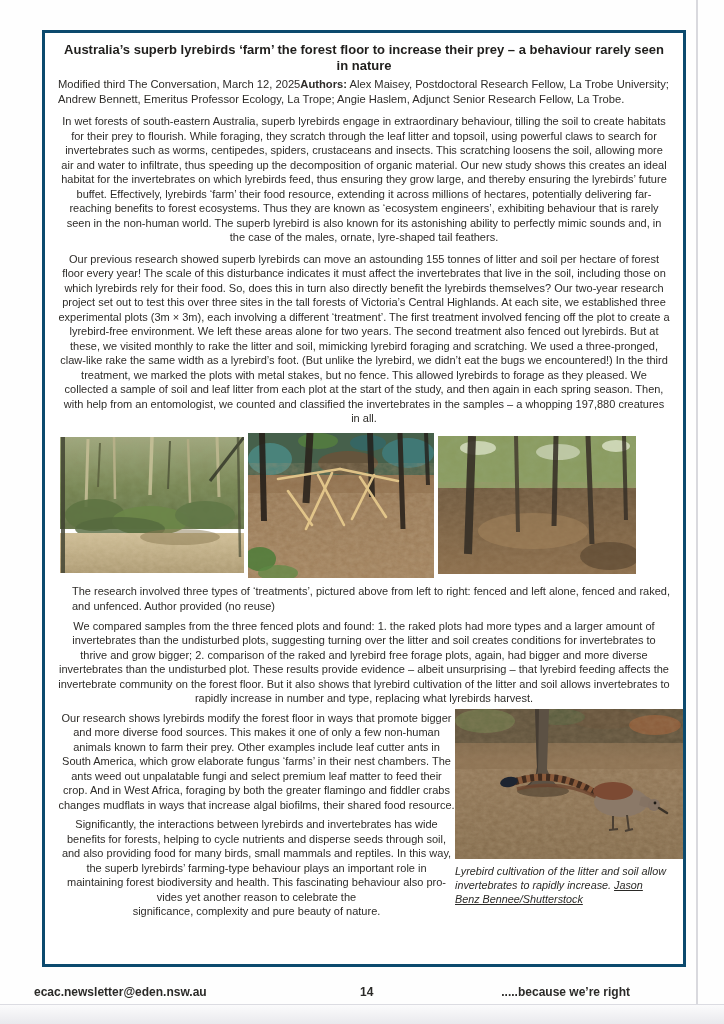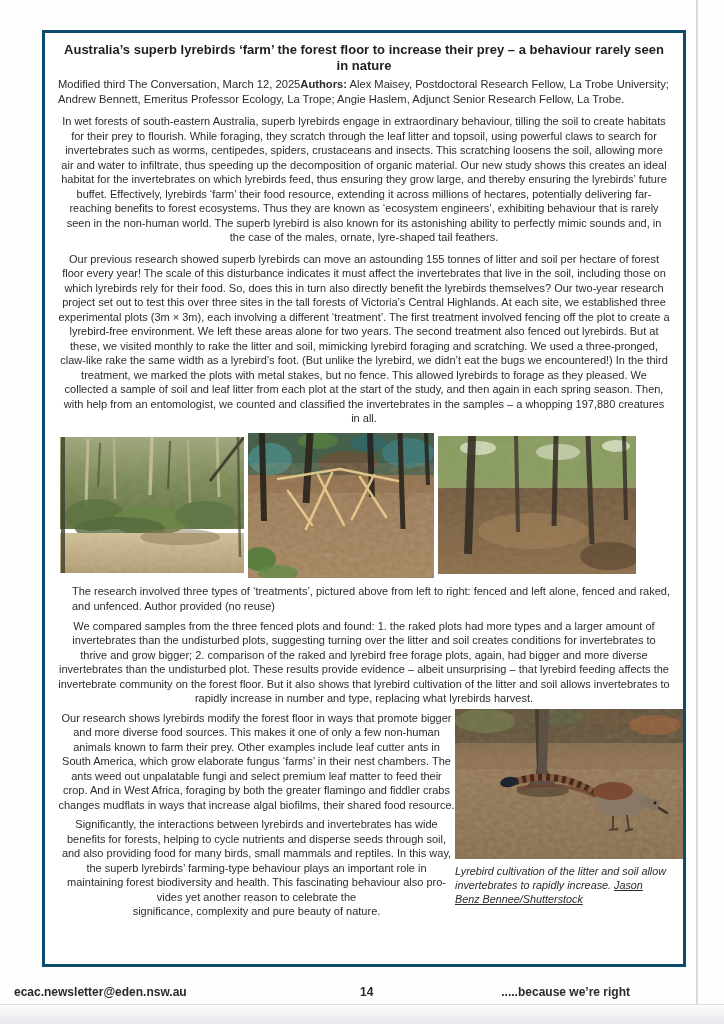--- a/index.html
+++ b/index.html
@@ -38,21 +38,21 @@
   .lyrebird-figure{float:right;clear:right;width:215px;margin:0 0 4px 9px;}
   .lyrebird-figure svg{display:block;}
   .lyrebird-caption{font-size:10.8px;font-style:italic;line-height:14px;margin-top:5px;color:#2a2926;}
   .lyrebird-caption .credit{text-decoration:underline;}
   .submitted{font-size:11.2px;font-style:italic;margin:2px 0 0 0;}
   
   .footer{
     position:absolute;left:0;top:982px;width:660px;height:20px;
     display:flex;align-items:center;justify-content:space-between;
     font-size:12px;font-weight:bold;color:#2b2a28;
-    padding:0 30px 0 14px;box-sizing:border-box;
+    padding:0 30px 0 34px;box-sizing:border-box;
   }
   .footer .page-num{font-weight:bold;position:absolute;left:360px;}
   .hidden-defs{position:absolute;width:0;height:0;}
 </style>
 </head>
 <body>
 
 <div class="page">
 
   <svg class="hidden-defs" aria-hidden="true">

